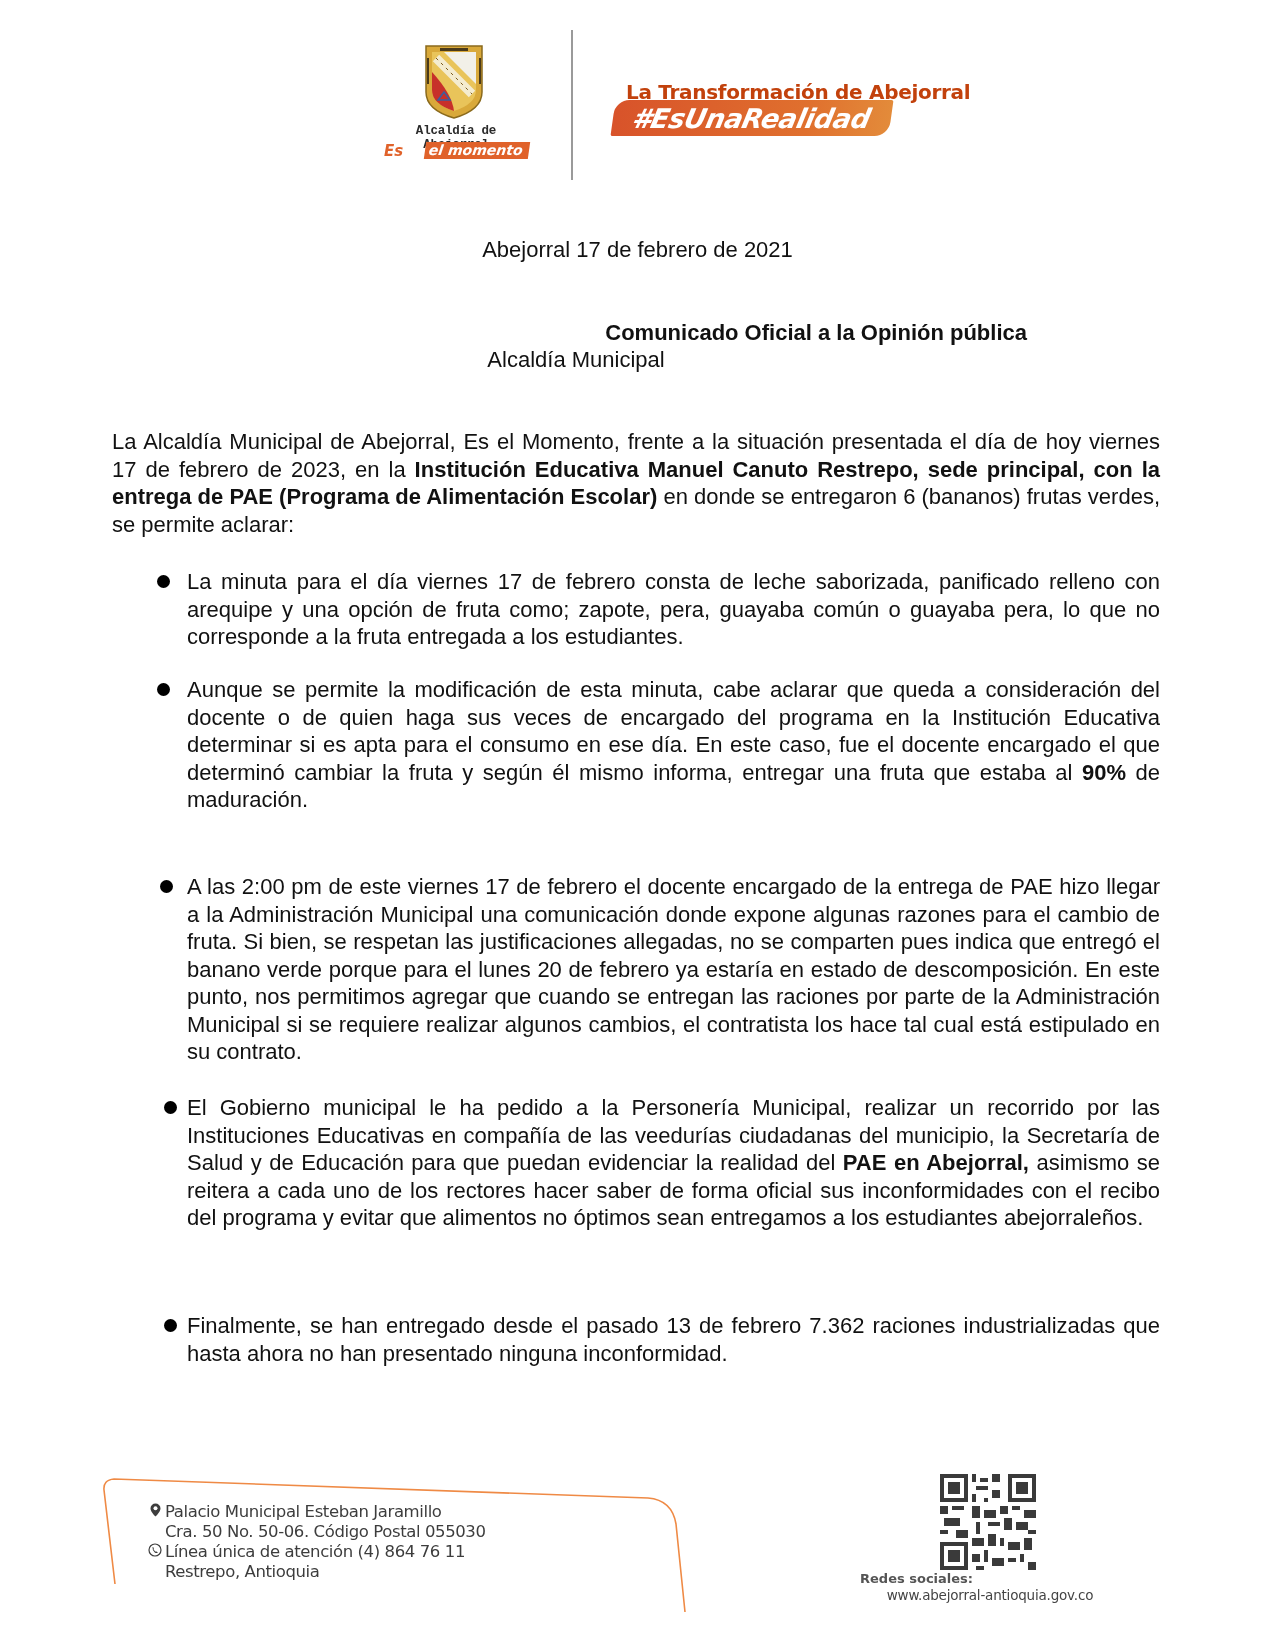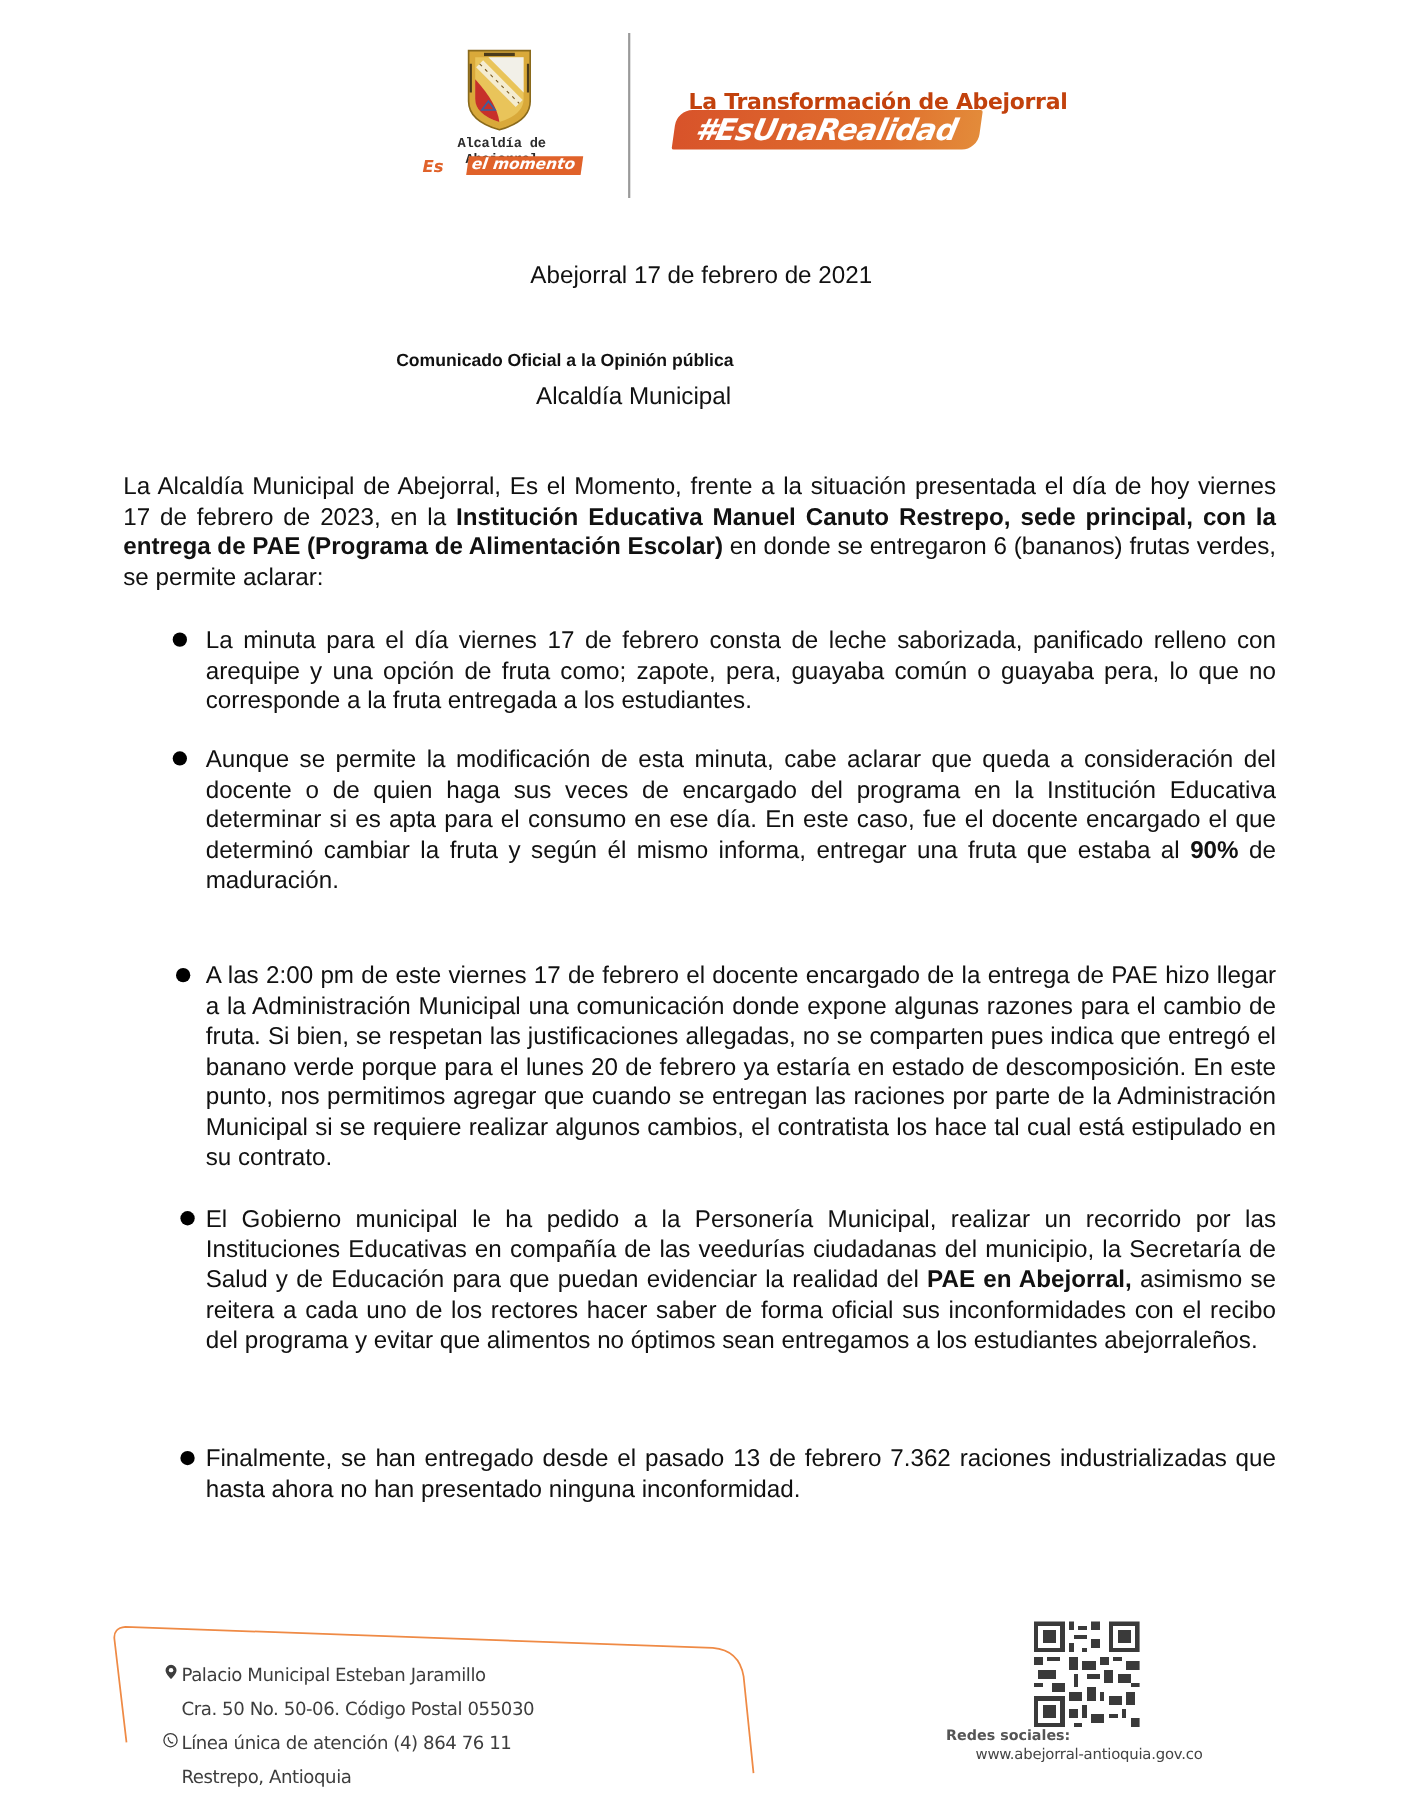--- a/index.html
+++ b/index.html
@@ -25,38 +25,38 @@
   .banner { left: 613px; top: 100px; width: 278px; height: 36px;
             background: linear-gradient(90deg, #d8532a 0%, #e0702e 70%, #e38b3a 100%);
             border-radius: 14px 2px 14px 2px; transform: skewX(-8deg);
             display: flex; align-items: center; justify-content: center; }
   .banner span { color: #fff; font-family: "DejaVu Sans", sans-serif; font-weight: bold;
                  font-style: italic; font-size: 27px; letter-spacing: -0.5px;
                  transform: skewX(-4deg); white-space: nowrap; }
 
   
   .date { left: 0; width: 1275px; top: 237px; text-align: center; font-size: 22px; }
-  .title { left: 0; width: 1027px; top: 320px; text-align: center; font-size: 16px; font-weight: bold; }
+  .title { left: 0; width: 1027px; top: 320px; text-align: right; font-size: 22px; font-weight: bold; }
   .subtitle { left: 12px; width: 1128px; top: 347px; text-align: center; font-size: 22px; }
 
   
   .para { left: 112px; width: 1048px; font-size: 22px; line-height: 27.5px;
           text-align: justify; }
   .intro { top: 428px; }
   .bullet { position: absolute; left: 112px; width: 1048px; }
   .bullet .dot { position: absolute; width: 13px; height: 13px; border-radius: 50%; background: #000; }
   .bullet .txt { position: absolute; left: 75px; width: 973px; font-size: 22px; line-height: 27.5px;
                  text-align: justify; }
   b { font-weight: bold; }
 
   
   .foot-box { left: 100px; top: 1472px; width: 600px; height: 145px; }
   .foot-lines { left: 148px; top: 1502px; font-family: "DejaVu Sans", sans-serif;
                 font-size: 16.5px; line-height: 20px; color: #3d3d3d; letter-spacing: -0.4px; }
-  .foot-line { display: flex; align-items: center; white-space: nowrap; margin-top: 11px; }
+  .foot-line { display: flex; align-items: center; white-space: nowrap; }
   .foot-ico { width: 14px; display: inline-block; text-align: center; font-size: 14px; color: #3d3d3d; margin-right: 3px; }
   .foot-indent { padding-left: 17px; }
   .qr { left: 940px; top: 1474px; width: 96px; height: 96px; }
   .redes { left: 860px; width: 260px; top: 1571px; 
            font-family: "DejaVu Sans", sans-serif; font-size: 13px; font-weight: bold; color: #555; }
   .web { left: 860px; width: 260px; top: 1587px; text-align: center;
          font-family: "DejaVu Sans", sans-serif; font-size: 13.5px; color: #444; letter-spacing: -0.2px; }
 </style>
 </head>
 <body>

